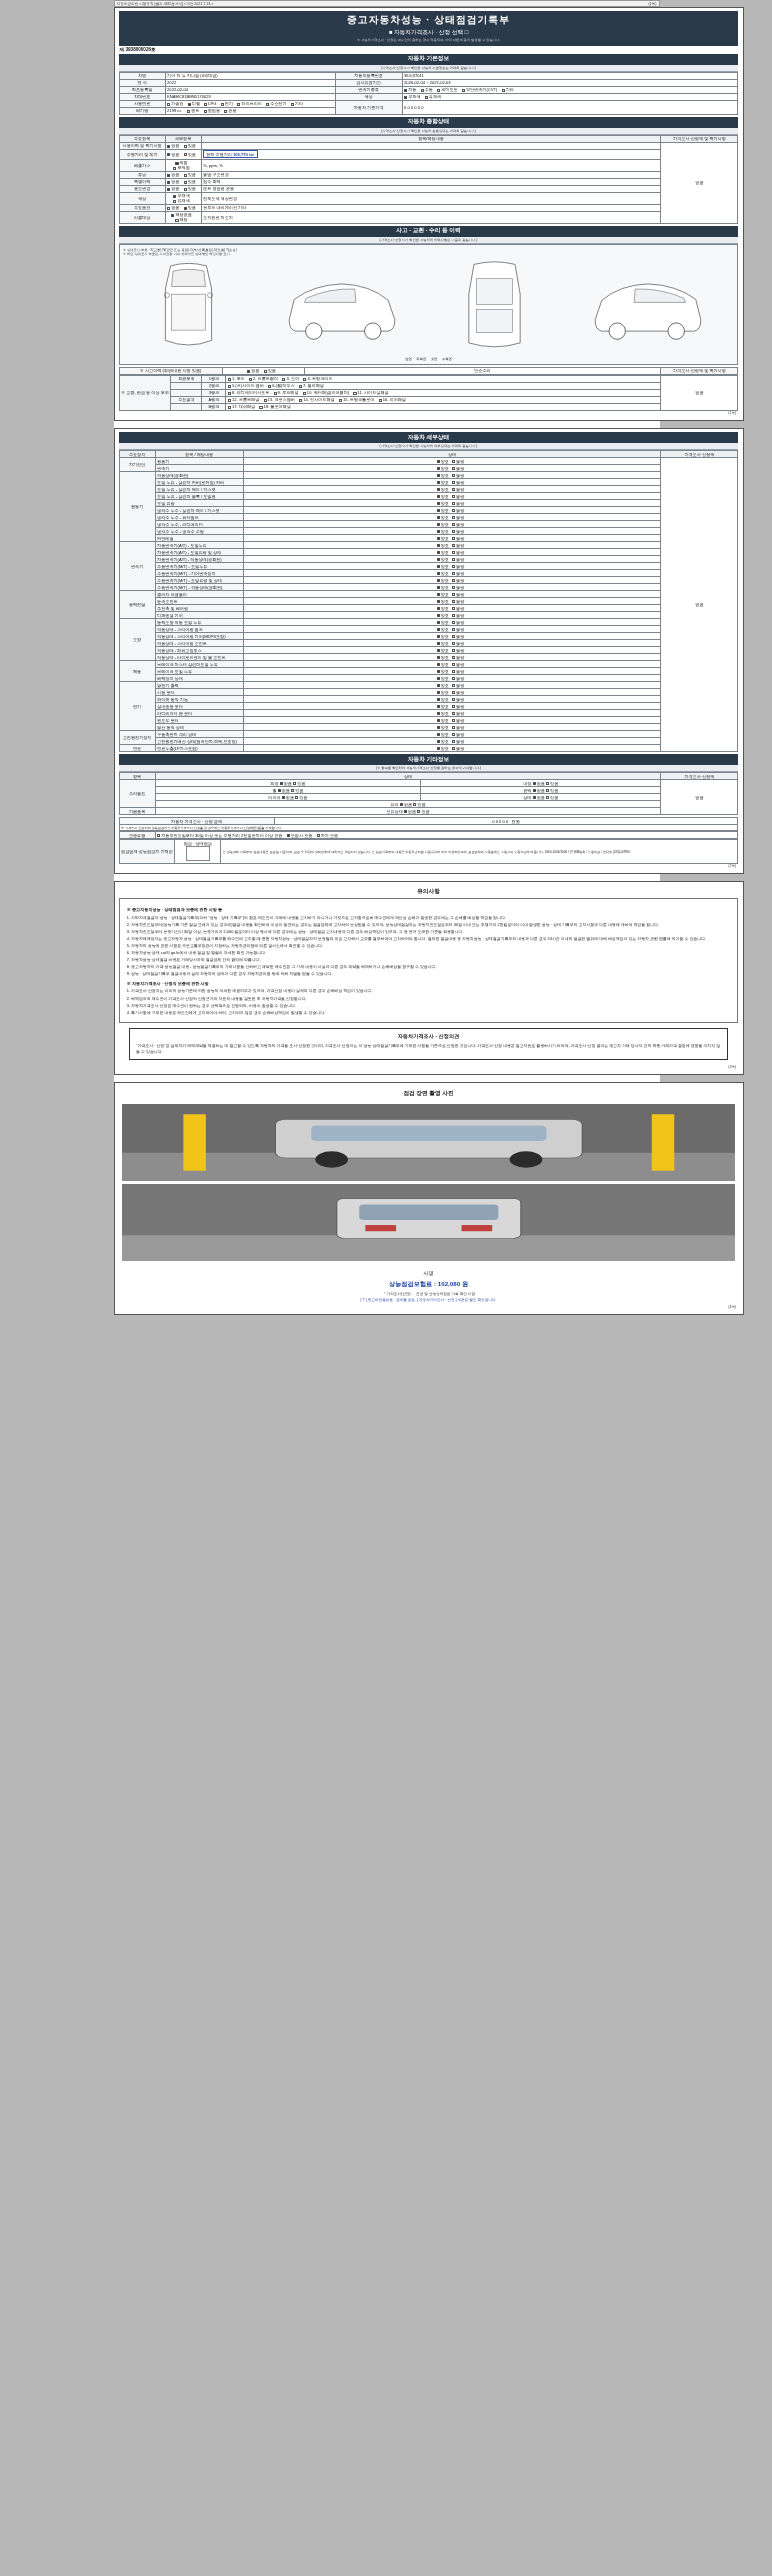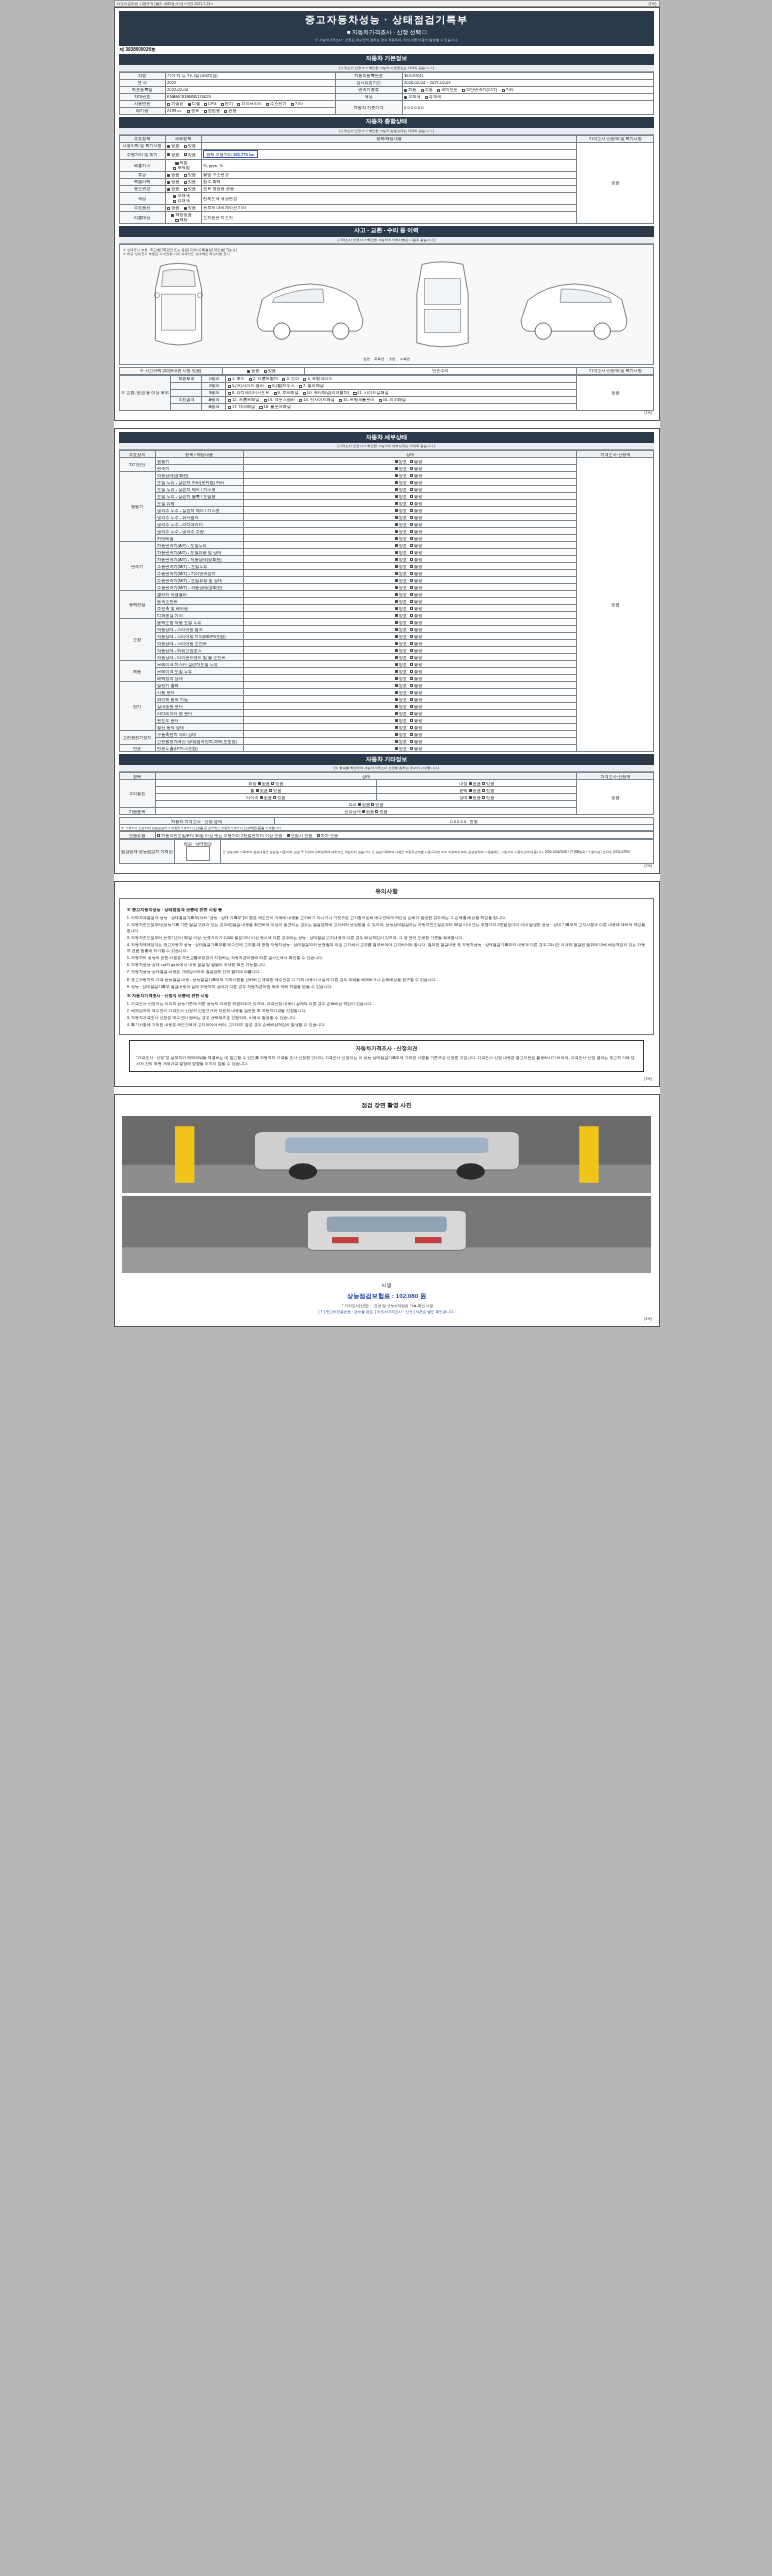--- a/index.html
+++ b/index.html
@@ -11,21 +11,21 @@
     font-family:"Liberation Sans", sans-serif;
     font-size:4.6px;
     color:#111;
   }
   .page {
     width:546px;
     margin:0 auto;
     background:#fff;
   }
   .sheet {
-    width:546px;
+    width:630px;
     margin:0 auto 7.2px auto;
     background:#fff;
     border:0.5px solid #555;
     padding:3.1px 4.1px 5.2px 4.1px;
     position:relative;
   }
   .topstrip {
     width:546px; margin:0 auto;
     font-size:3.6px; color:#333;
     border:0.5px solid #999;

